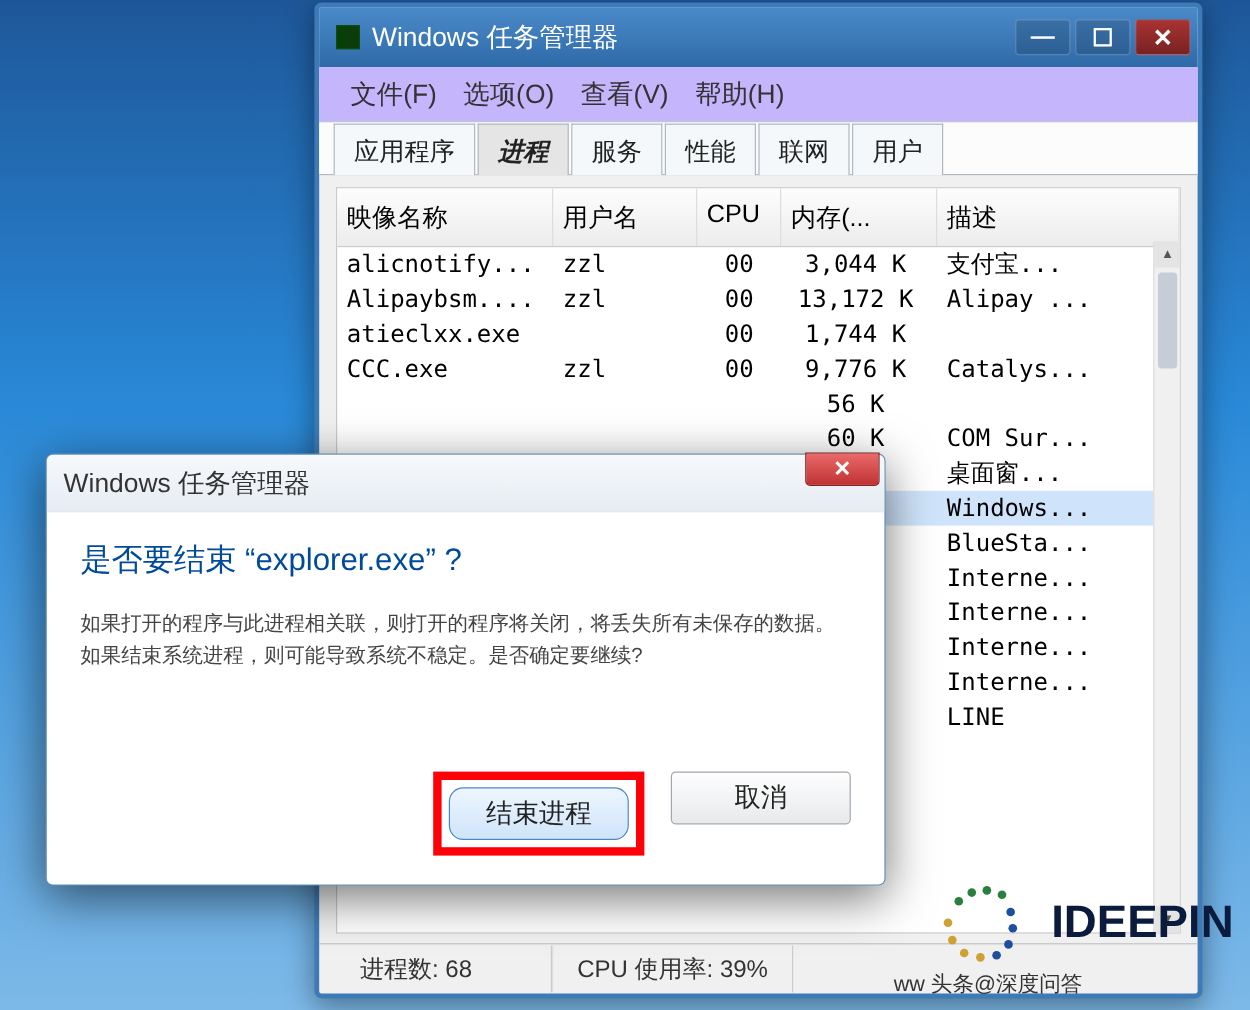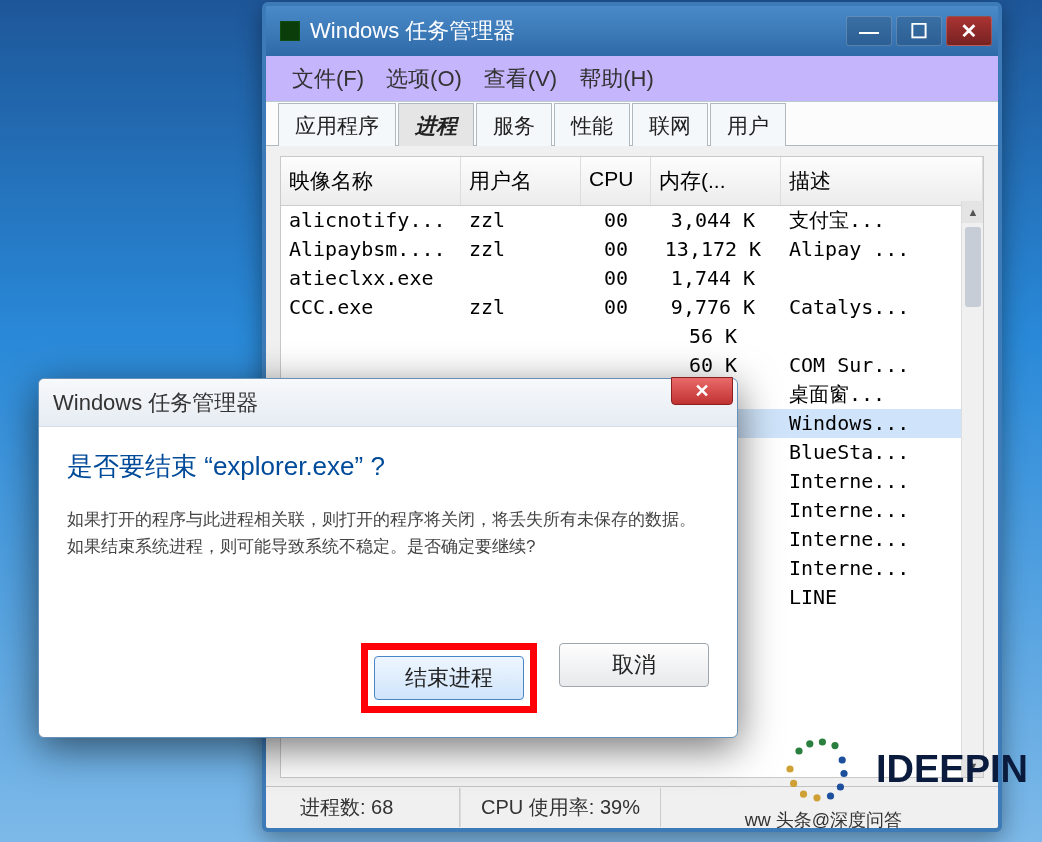--- a/index.html
+++ b/index.html
@@ -142,21 +142,21 @@
     display: flex; justify-content: flex-end; gap: 22px;
     padding: 0 28px 24px 0;
   }
   .dlg-btn {
     min-width: 150px; height: 44px;
     background: linear-gradient(#fefefe,#e7e9eb);
     border: 1px solid #9fa6ad; border-radius: 4px;
     font-size: 22px; color:#222;
     display:flex; align-items:center; justify-content:center;
   }
-  .dlg-btn.end { background: linear-gradient(#eef6ff,#cfe4fa); border-color:#4a86c5; }
+  .dlg-btn.end { background: linear-gradient(#eef6ff,#cfe4fa); border-color:#4a86c5;border-radius:12px; }
   .highlight-box {
     border: 7px solid #ff0008; padding: 6px 6px;
   }
 
   
   .watermark {
     position: absolute; right: 14px; bottom: 28px;
     display: flex; align-items: center; gap: 14px;
     font-weight: 700; font-size: 38px; color: #0a1b3d;
   }

